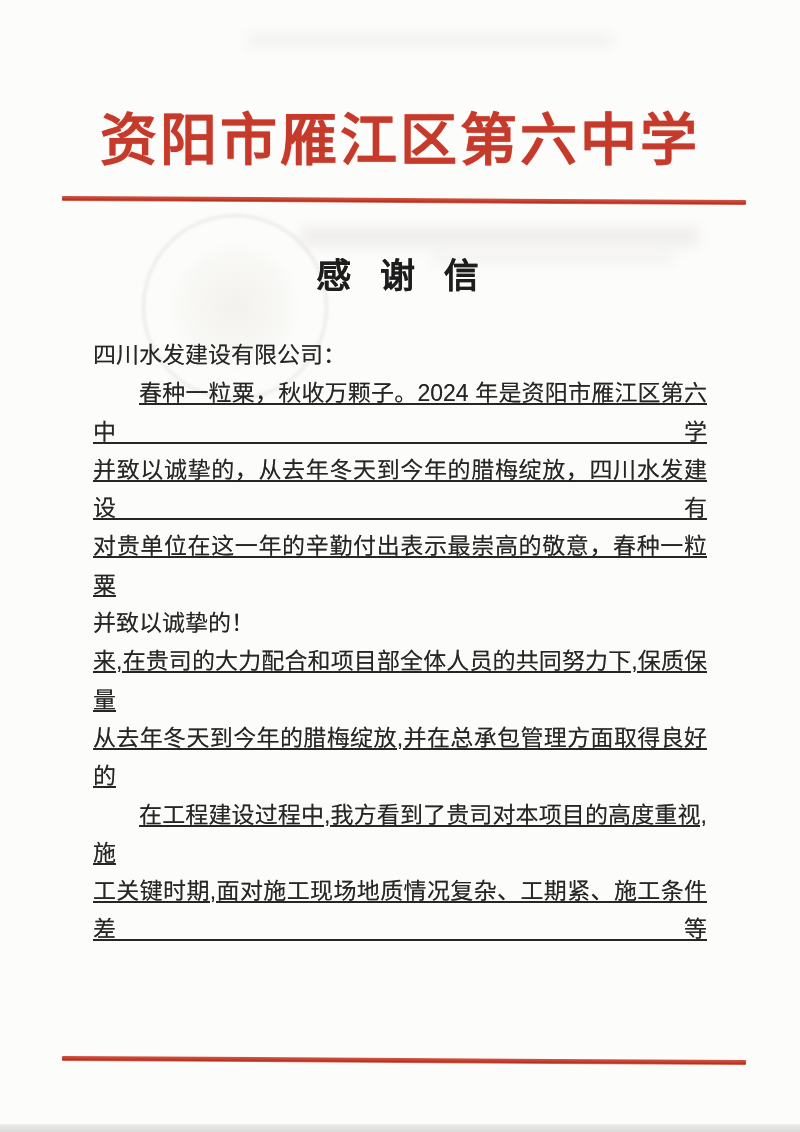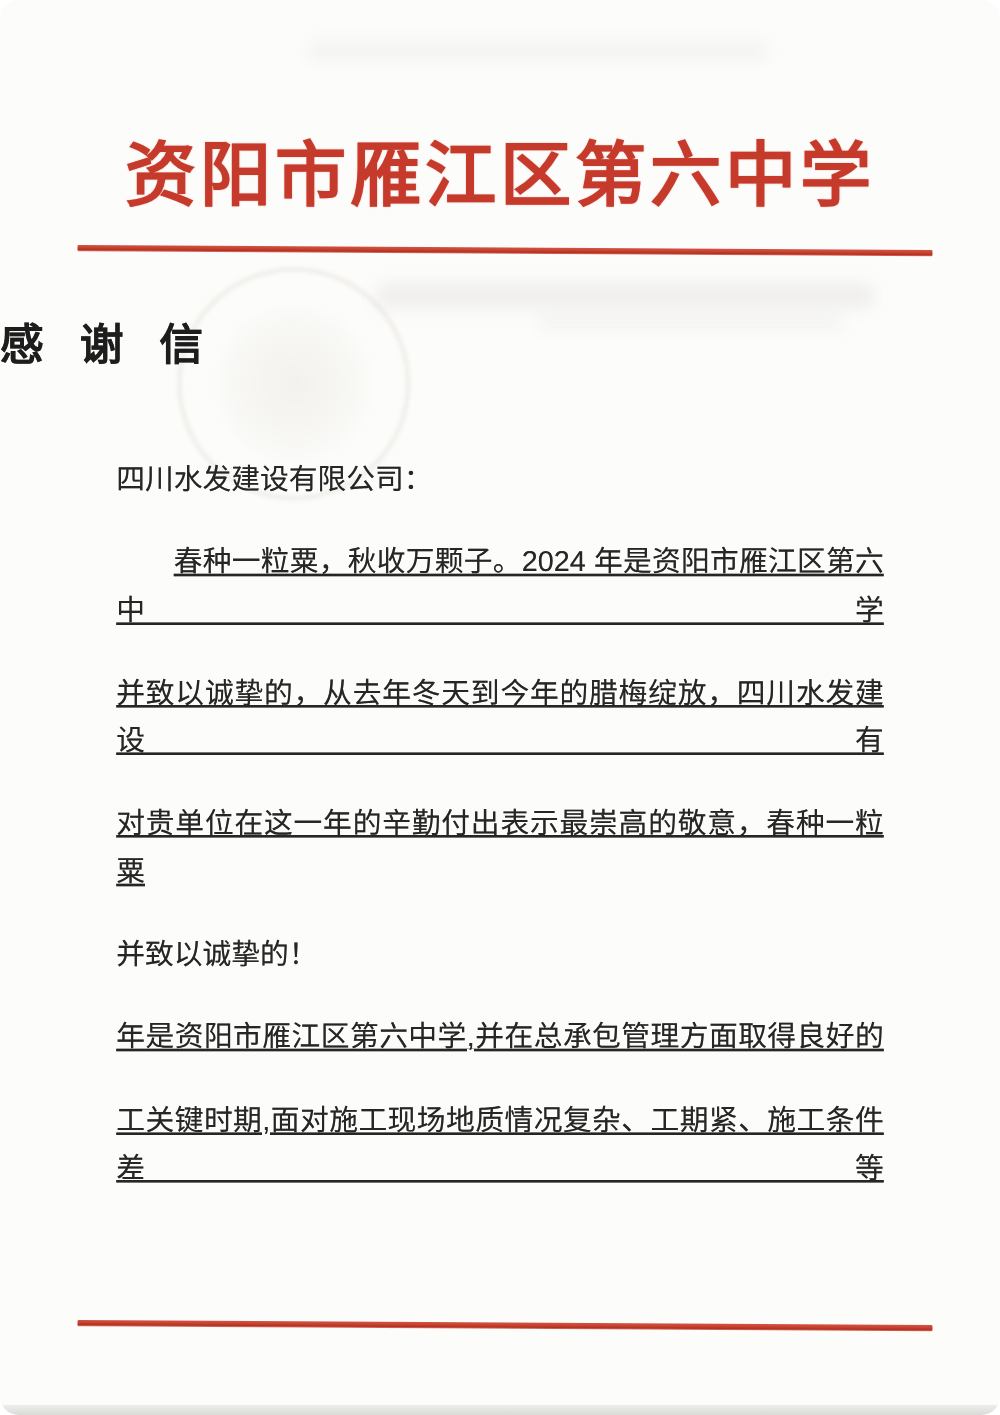--- a/index.html
+++ b/index.html
@@ -9,21 +9,20 @@
     --page-bg:#fcfcfa;
   }
   *{box-sizing:border-box;}
   html,body{margin:0;padding:0;}
   body{width:800px;height:1132px;overflow:hidden;}
   .page{
     position:relative;width:800px;height:1132px;
     background:var(--page-bg);
     overflow:hidden;
     font-family:"Liberation Sans","DejaVu Sans",sans-serif;
-    border-radius:15px;
   }
   
   .school-name{
     position:absolute;top:94px;left:0;width:100%;
     text-align:center;white-space:nowrap;
     font-family:"Liberation Serif","DejaVu Serif",serif;
     font-weight:700;font-size:57px;letter-spacing:3px;
     color:var(--accent-red);
     text-shadow:0 0 1px rgba(198,58,43,.55);
   }
@@ -32,33 +31,33 @@
     position:absolute;left:62px;width:684px;height:5px;
     background:linear-gradient(to bottom, #d05543 0%, var(--rule-red) 45%, #b5301f 75%, #da7a6a 100%);
     transform:rotate(.35deg);
     border-radius:1px;
   }
   .rule-top{top:198px;}
   .rule-bottom{top:1058px;}
   
   .letter-title{
     position:absolute;top:247px;left:0;width:100%;
-    text-align:left;
+    text-align:center;
     font-size:35px;font-weight:700;color:#1d1d1d;
     letter-spacing:5px;word-spacing:9px;white-space:nowrap;
     text-shadow:0 0 .5px rgba(0,0,0,.6);
   }
   
   .letter-body{
     position:absolute;left:93px;top:336px;width:614px;
     font-size:23px;line-height:38.3px;
     color:var(--text-color);
     text-shadow:0 0 .4px rgba(30,30,30,.5);
   }
-  .line{text-align:justify;text-justify:inter-character;margin-top:28px;}
+  .line{text-align:justify;text-justify:inter-character;}
   .line.j{text-align-last:justify;text-decoration:underline;}
   .line.ind{text-indent:46px;}
   
   .seal-watermark{
     position:absolute;left:142px;top:214px;width:186px;height:186px;
     border-radius:50%;
     border:3px solid rgba(168,152,136,.17);
     filter:blur(1.5px);
     pointer-events:none;
   }
@@ -92,21 +91,23 @@
 
   <div class="letter-title">感 谢 信</div>
 
   <div class="letter-body">
 
   <div class="line">四川水发建设有限公司：</div>
       <div class="line ind j">春种一粒粟，秋收万颗子。2024 年是资阳市雁江区第六中学</div>
       <div class="line j">并致以诚挚的，从去年冬天到今年的腊梅绽放，四川水发建设有</div>
       <div class="line j">对贵单位在这一年的辛勤付出表示最崇高的敬意，春种一粒粟</div>
       <div class="line">并致以诚挚的！</div>
-      <div class="line j">年是资阳市雁江区第六中学,并在总承包管理方面取得良好的</div>
+      <div class="line j">来,在贵司的大力配合和项目部全体人员的共同努力下,保质保量</div>
+      <div class="line j">从去年冬天到今年的腊梅绽放,并在总承包管理方面取得良好的</div>
+      <div class="line ind j">在工程建设过程中,我方看到了贵司对本项目的高度重视,施</div>
       <div class="line j">工关键时期,面对施工现场地质情况复杂、工期紧、施工条件差等</div>
     </div>
 
   <div class="rule rule-bottom"></div>
 
   <div class="edge-strip"></div>
 
 </div>
 
 </body></html>

